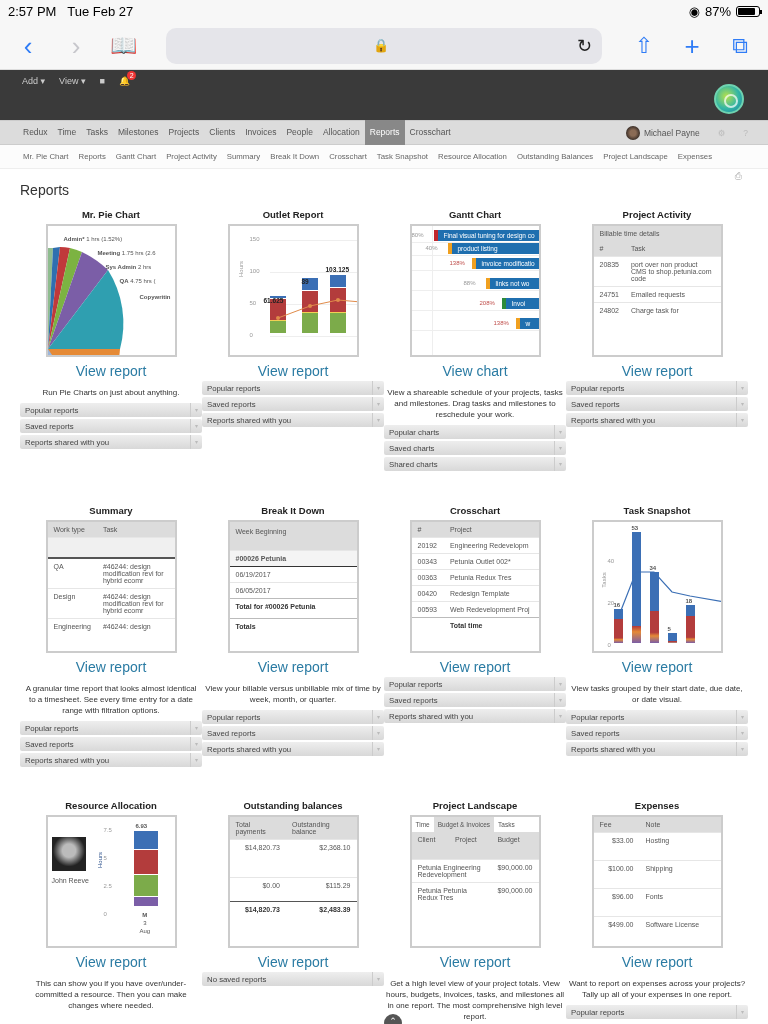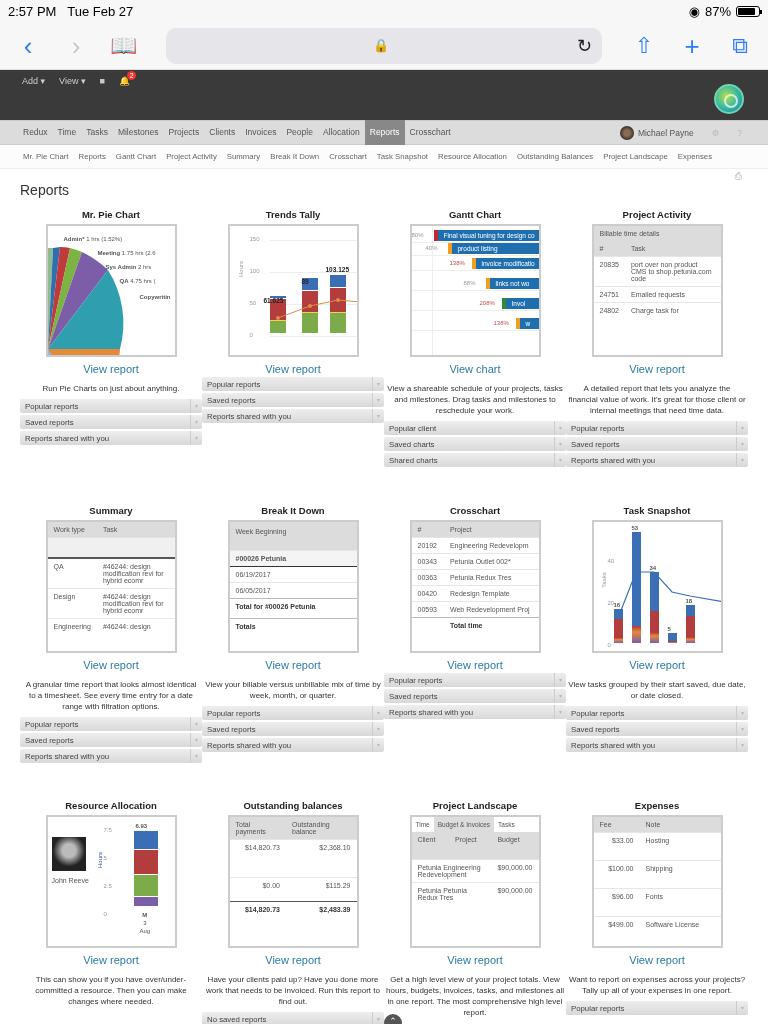--- a/index.html
+++ b/index.html
@@ -18,32 +18,32 @@
 .appbar{height:50px;background:#3a3a3a;position:relative}
 .appbar .tools{display:flex;align-items:center;gap:14px;padding:6px 22px;font-size:9px;color:#ccc}
 .appbar .tools span{cursor:pointer}
 .notif{position:relative;display:inline-block}
 .notif .badge{position:absolute;top:-5px;right:-6px;background:#e33;color:#fff;font-size:7px;border-radius:50%;width:9px;height:9px;text-align:center;line-height:9px}
 .logo{position:absolute;right:24px;top:14px;width:30px;height:30px;border-radius:50%;background:radial-gradient(circle at 40% 40%,#b7e04a 0%,#33b6a6 55%,#1a7e9c 100%);border:2px solid #6fd2b0}
 .logo::after{content:"";position:absolute;left:8px;top:8px;width:10px;height:10px;border:2px solid #fff;border-radius:50%;opacity:.7}
 .mainnav{height:25px;background:#dcdcdc;display:flex;align-items:center;padding-left:18px;font-size:8.5px;color:#555;border-top:1px solid #ccc;border-bottom:1px solid #ccc}
 .mainnav a{padding:0 5px;height:25px;line-height:25px;color:#555;text-decoration:none;cursor:pointer}
 .mainnav a.active{background:#888;color:#fff}
-.mainnav .user{margin-left:auto;display:flex;align-items:center;gap:4px;padding-right:26px}
+.mainnav .user{margin-left:auto;display:flex;align-items:center;gap:4px;padding-right:20px}
 .avatar{width:14px;height:14px;border-radius:50%;background:radial-gradient(circle,#8a6b55 30%,#3b2f28 70%)}
 .mainnav .user .sm{margin-left:14px;color:#bbb}
 .subnav{height:24px;display:flex;align-items:center;padding-left:18px;font-size:7.8px;color:#666;border-bottom:1px solid #eee;background:#fcfcfc}
 .subnav a{padding:0 5px;color:#666;cursor:pointer}
 .pagehead{position:relative;height:28px}
 .pagehead h1{position:absolute;left:20px;top:13px;font-size:14px;font-weight:normal;color:#333}
 .print{position:absolute;right:26px;top:2px;font-size:9px;color:#999}
 .card{position:absolute;width:182px;text-align:center}
 .card h3{font-size:9.5px;font-weight:bold;color:#222;margin-bottom:4px}
 .thumb{width:131px;height:133px;margin:0 auto;border:2px solid #ccc;background:#fff;overflow:hidden;position:relative;text-align:left;font-size:7px;color:#555}
-.viewlink{display:block;color:#2a7ba3;font-size:11px;margin-top:6px;cursor:pointer}
+.viewlink{display:block;color:#2a7ba3;font-size:14px;margin-top:6px;cursor:pointer}
 .desc{font-size:8px;color:#333;line-height:11px;margin:8px 2px 5px}
 .dd{display:flex;height:14px;margin:2px 0;background:linear-gradient(#eee,#d8d8d8);border-radius:2px;font-size:7.8px;color:#444;align-items:center;text-align:left;cursor:pointer}
 .dd span{flex:1;padding-left:5px}
 .dd i{width:12px;height:14px;border-left:1px solid #ccc;font-style:normal;font-size:6px;color:#bbb;text-align:center;line-height:14px}
 .tbl{width:100%;border-collapse:collapse;font-size:7px}
 .tbl th{background:#dcdcdc;font-weight:normal;text-align:left;padding:4px 6px;color:#555}
 .tbl td{padding:4px 6px;border-top:1px solid #e6e6e6;vertical-align:top;color:#555}
 .bold td{font-weight:bold;color:#333}
 .red{color:#c0504d}
 .scrollup{position:absolute;left:384px;top:1014px;width:18px;height:18px;border-radius:50%;background:#555;color:#fff;font-size:9px;text-align:center;line-height:14px}
@@ -157,21 +157,21 @@
       <div class="dd">
         <span>Saved reports</span>
         <i>▾</i>
       </div>
       <div class="dd">
         <span>Reports shared with you</span>
         <i>▾</i>
       </div>
     </div>
     <div class="card" style="left: 202px; top: 209px;">
-      <h3>Trends Tally</h3>
+      <h3>Outlet Report</h3>
   <div class="thumb">
         <div style="position:absolute;left:3px;top:40px;font-size:6px;transform:rotate(-90deg);color:#999">Hours</div>
     <div style="position:absolute;left:20px;top:10px;font-size:6px;color:#999">150</div>
         <div style="position:absolute;left:40px;right:0;top:14px;border-top:1px solid #eee"></div>
         <div style="position:absolute;left:20px;top:42px;font-size:6px;color:#999">100</div>
         <div style="position:absolute;left:40px;right:0;top:46px;border-top:1px solid #eee"></div>
         <div style="position:absolute;left:20px;top:74px;font-size:6px;color:#999">50</div>
         <div style="position:absolute;left:40px;right:0;top:78px;border-top:1px solid #eee"></div>
         <div style="position:absolute;left:20px;top:106px;font-size:6px;color:#999">0</div>
         <div style="position:absolute;left:40px;right:0;top:110px;border-top:1px solid #eee"></div>
@@ -233,21 +233,21 @@
         <div class="gantline" style="top:84px"></div>
         <div class="gpct red" style="left:68px;top:74px">208%</div>
         <div class="ganttrow" style="left:90px;top:72px;width:41px;background:#1f6faf;border-left:4px solid #2e8b3a"><span style="padding-left:6px">Invoi</span></div>
         <div class="gantline" style="top:104px"></div>
         <div class="gpct red" style="left:82px;top:94px">138%</div>
         <div class="ganttrow" style="left:104px;top:92px;width:27px;background:#1f6faf;border-left:4px solid #f0a020"><span style="padding-left:6px">w</span></div>
       </div>
   <a class="viewlink">View chart</a>
   <p class="desc">View a shareable schedule of your projects, tasks and milestones. Drag tasks and milestones to reschedule your work.</p>
   <div class="dd">
-        <span>Popular client</span>
+        <span>Popular charts</span>
         <i>▾</i>
       </div>
       <div class="dd">
         <span>Saved charts</span>
         <i>▾</i>
       </div>
       <div class="dd">
         <span>Shared charts</span>
         <i>▾</i>
       </div>
@@ -271,21 +271,20 @@
               <td>Emailed requests</td>
             </tr>
             <tr>
               <td>24802</td>
               <td>Charge task for</td>
             </tr>
           </tbody>
         </table>
       </div>
   <a class="viewlink">View report</a>
-  <p class="desc">A detailed report that lets you analyze the financial value of work. It's great for those client or internal meetings that need time data.</p>
   <div class="dd">
         <span>Popular reports</span>
         <i>▾</i>
       </div>
       <div class="dd">
         <span>Saved reports</span>
         <i>▾</i>
       </div>
       <div class="dd">
         <span>Reports shared with you</span>
@@ -439,21 +438,21 @@
         <div style="position:absolute;left:56px;bottom:80.4px;font-size:6px;font-weight:bold">34</div>
         <div style="position:absolute;left:74px;bottom:8px;width:9px;height:10.5px;background:linear-gradient(#3b6fb5 85%,#b33c3c 85%,#b33c3c 85%,#e58a36 90%,#7b5ea7 100%)"></div>
         <div style="position:absolute;left:74px;bottom:19.5px;font-size:6px;font-weight:bold">5</div>
         <div style="position:absolute;left:92px;bottom:8px;width:9px;height:37.800000000000004px;background:linear-gradient(#3b6fb5 30%,#b33c3c 30%,#b33c3c 85%,#e58a36 90%,#7b5ea7 100%)"></div>
         <div style="position:absolute;left:92px;bottom:46.800000000000004px;font-size:6px;font-weight:bold">18</div>
     <svg width="131" height="133" style="position:absolute;left:0;top:0">
           <polyline points="24,96 42,50 60,50 78,70 96,74 131,80" fill="none" stroke="#3b6fb5" stroke-width="1.2"></polyline>
         </svg>
       </div>
   <a class="viewlink">View report</a>
-  <p class="desc">View tasks grouped by their start saved, due date, or date closed.</p>
+  <p class="desc">View tasks grouped by their start date, due date, or date visual.</p>
   <div class="dd">
         <span>Popular reports</span>
         <i>▾</i>
       </div>
       <div class="dd">
         <span>Saved reports</span>
         <i>▾</i>
       </div>
       <div class="dd">
         <span>Reports shared with you</span>
@@ -500,21 +499,20 @@
               <td class="red" style="text-align:right">$115.29</td>
             </tr>
     <tr class="bold">
               <td style="text-align:right;border-top:1px solid #555">$14,820.73</td>
               <td class="red" style="text-align:right;border-top:1px solid #555">$2,483.39</td>
             </tr>
           </tbody>
         </table>
       </div>
   <a class="viewlink">View report</a>
-  <p class="desc">Have your clients paid up? Have you done more work that needs to be invoiced. Run this report to find out.</p>
   <div class="dd">
         <span>No saved reports</span>
         <i>▾</i>
       </div>
     </div>
     <div class="card" style="left: 384px; top: 800px;">
       <h3>Project Landscape</h3>
   <div class="thumb">
         <div style="display:flex;font-size:6.5px">
           <div style="padding:4px 4px;">Time</div>

